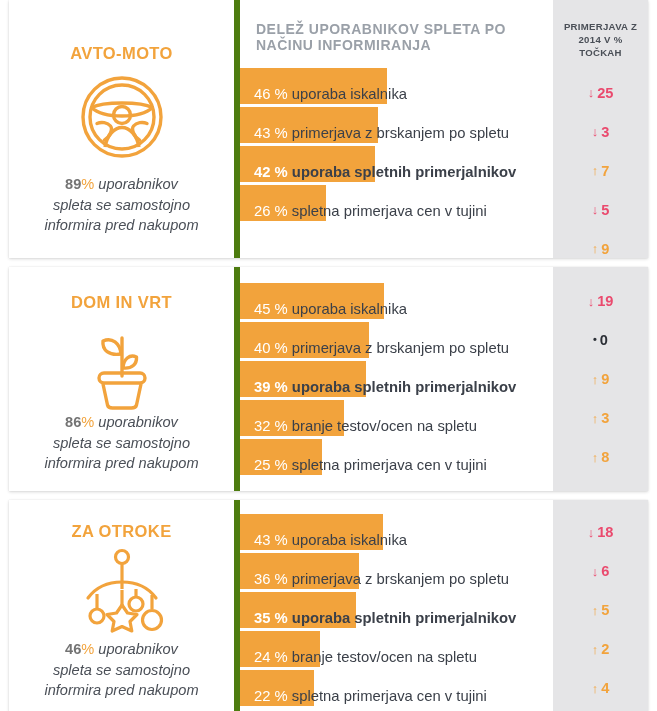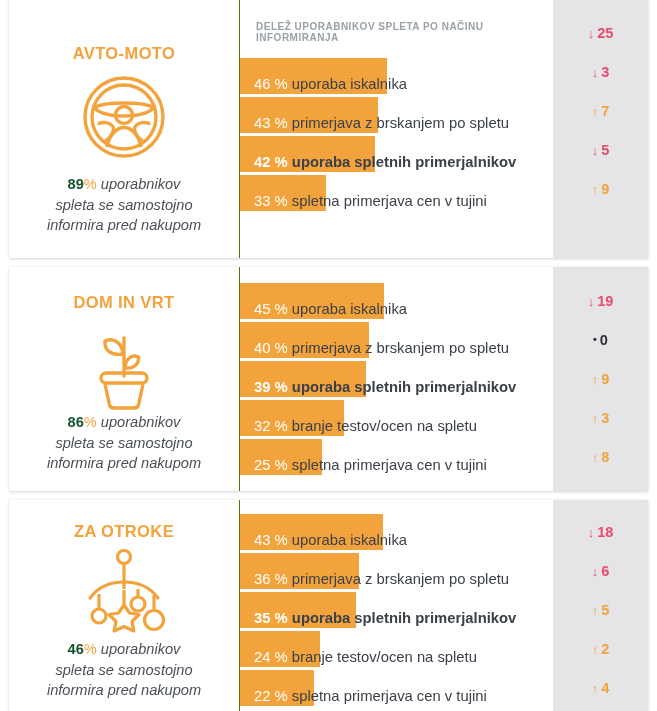--- a/index.html
+++ b/index.html
@@ -25,21 +25,21 @@
   .card.third { height: 212px; margin-bottom: 8px; }
 
   
   .left {
     width: 231px;
     flex: 0 0 231px;
     position: relative;
     display: flex;
     flex-direction: column;
     align-items: center;
-    border-right: 1px solid #4d7c0f;
+    border-right: 6px solid #4d7c0f;
   }
   .cat-title {
     color: #F2A33C;
     font-weight: bold;
     font-size: 16.5px;
     letter-spacing: 0.4px;
     text-align: center;
   }
   .first .cat-title { margin-top: 44px; }
   .second .cat-title { margin-top: 26px; text-align: right; }
@@ -55,31 +55,31 @@
   .blurb {
     text-align: center;
     font-size: 14.6px;
     font-style: italic;
     color: #4a4f57;
     line-height: 1.42;
     margin-top: auto;
     padding: 0 10px 22px 10px;
     white-space: pre-line;
   }
-  .blurb .pct { color: #14532d; font-weight: bold; font-style: normal; }
+  .blurb .pct { color: #737373; font-weight: bold; font-style: normal; }
   .blurb .pctsym { color: #F2A33C; font-style: normal; }
 
   
   .middle {
     flex: 1 1 auto;
     position: relative;
     padding-left: 0;
   }
   .col-head {
-    font-size: 10px;
+    font-size: 14px;
     font-weight: bold;
     letter-spacing: 0.5px;
     color: #9aa0a8;
     text-transform: uppercase;
     padding: 21px 0 0 16px;
   }
   .first .col-head { visibility: visible; }
   .bars { position: relative; }
   .first .bars { margin-top: 15px; }
   .second .bars { margin-top: 16px; }
@@ -182,26 +182,28 @@
         <div class="row">
           <div class="bar" style="width:138px"></div>
           <div class="row-label"><span class="v">43 %</span> <span>primerjava z brskanjem po spletu</span></div>
         </div>
         <div class="row bold">
           <div class="bar" style="width:135px"></div>
           <div class="row-label"><span class="v">42 %</span> <span>uporaba spletnih primerjalnikov</span></div>
         </div>
         <div class="row">
           <div class="bar" style="width:86px"></div>
-          <div class="row-label"><span class="v">33 %</span> <span>spletna primerjava cen v tujini</span></div>
+          <div class="row-label"><span class="v">26 %</span> <span>spletna primerjava cen v tujini</span></div>
         </div>
       </div>
     </div>
 
     <div class="right">
+      <div class="right-head">PRIMERJAVA Z
+2014 V % TOČKAH</div>
       <div class="deltas">
         <div class="delta down">
             <span class="arw">↓</span>
             <span>25</span>
           </div>
         <div class="delta down">
             <span class="arw">↓</span>
             <span>3</span>
           </div>
         <div class="delta up">

